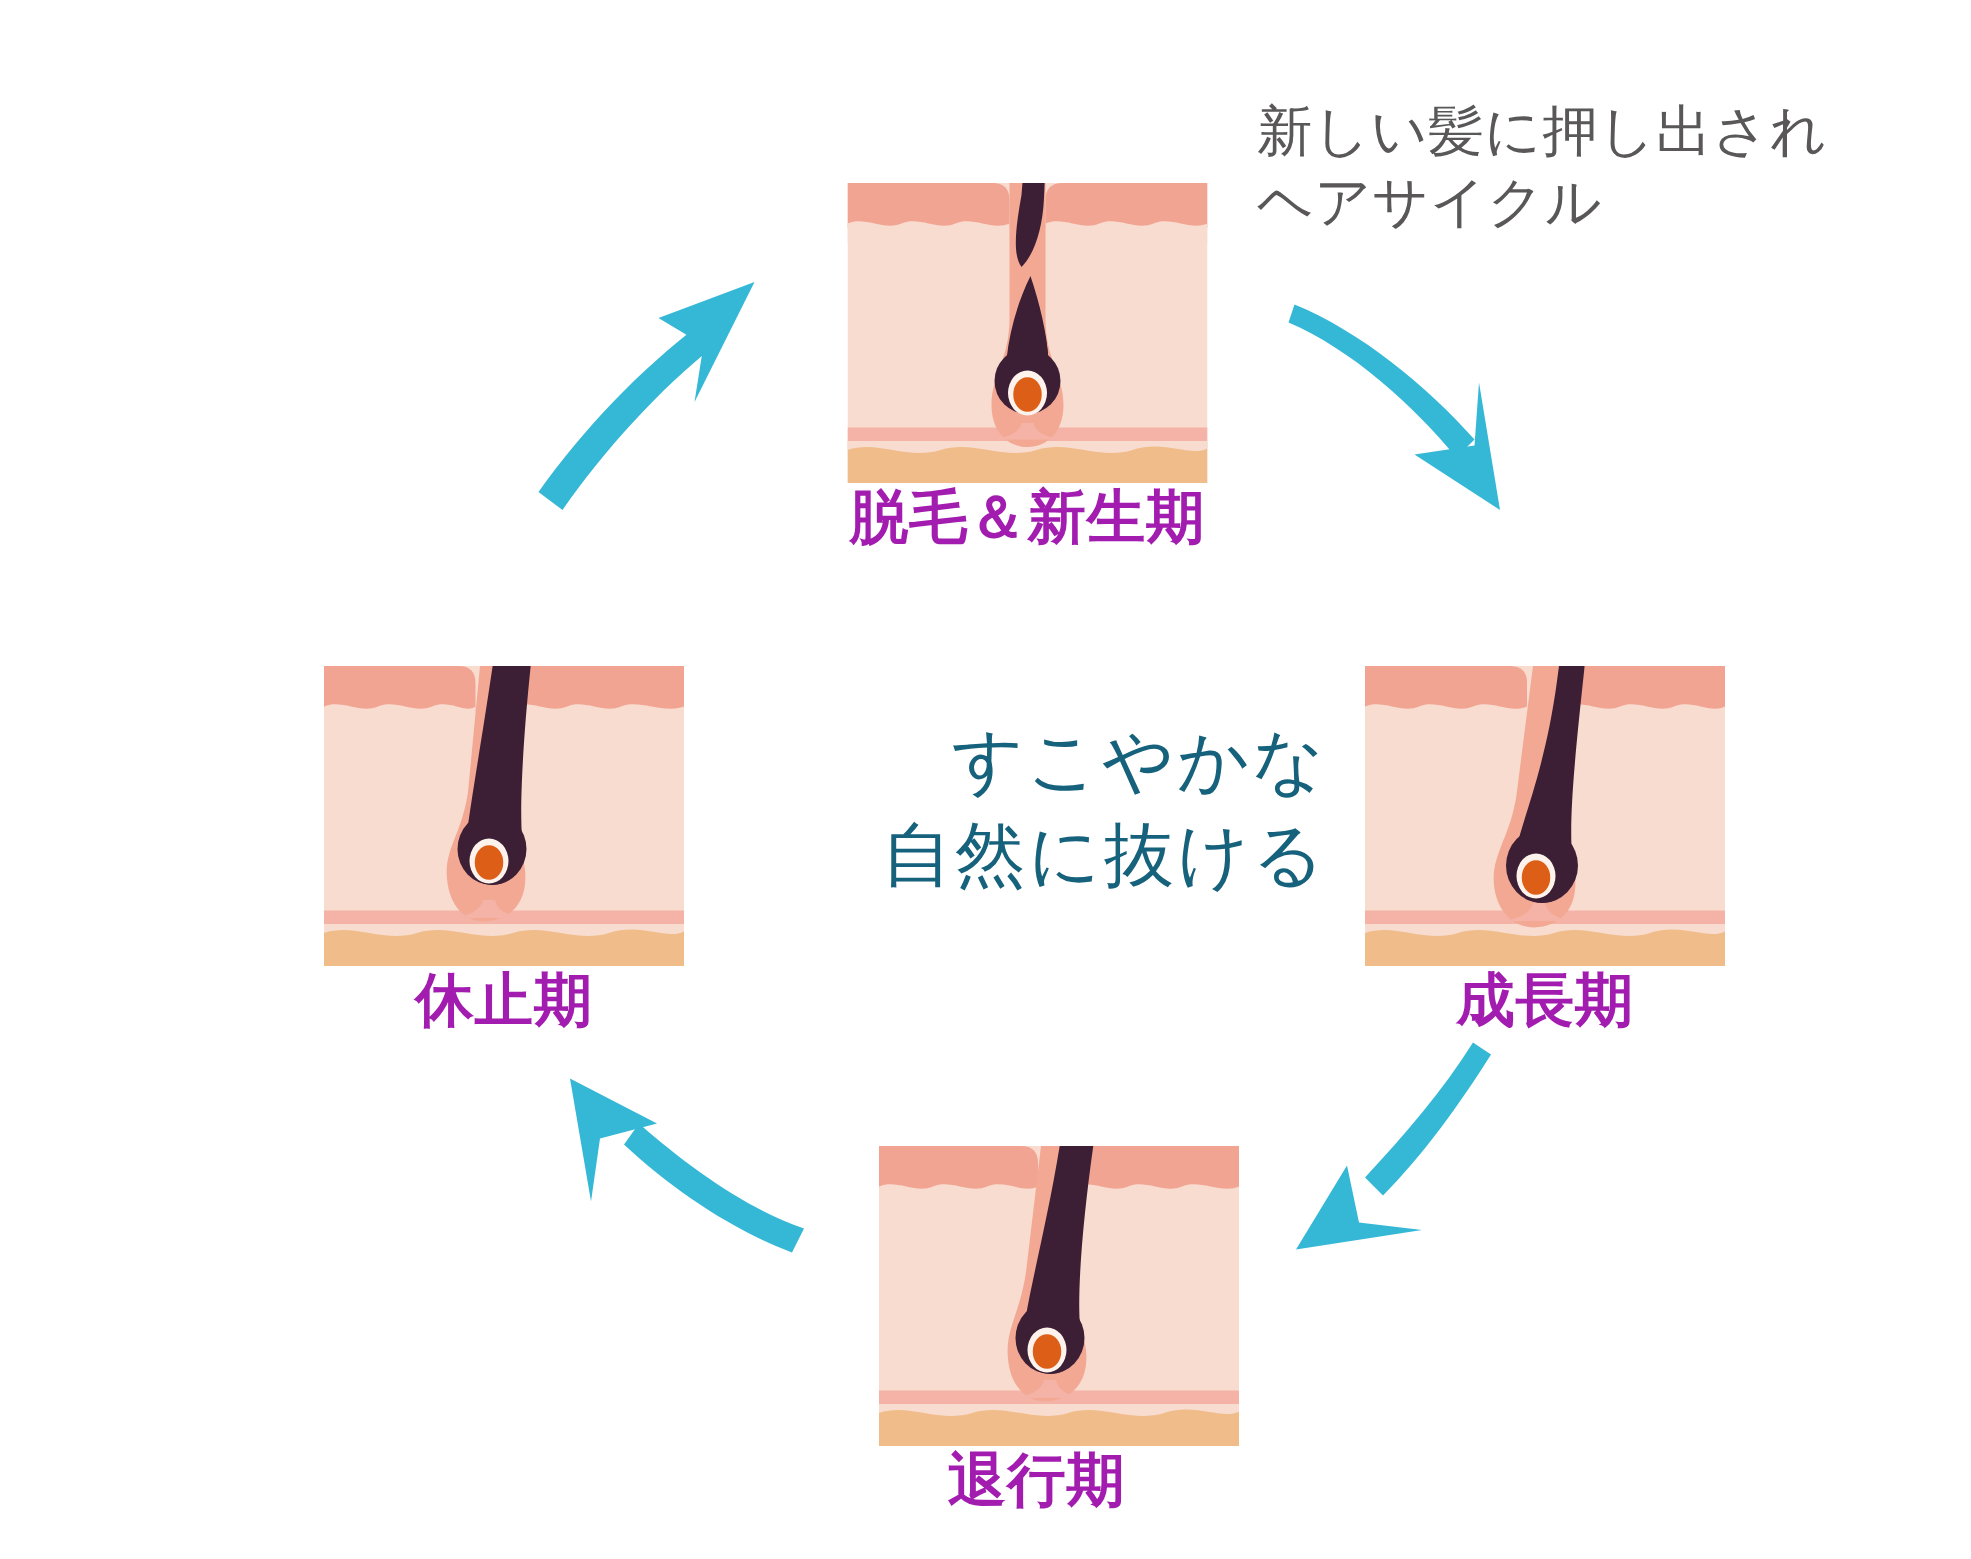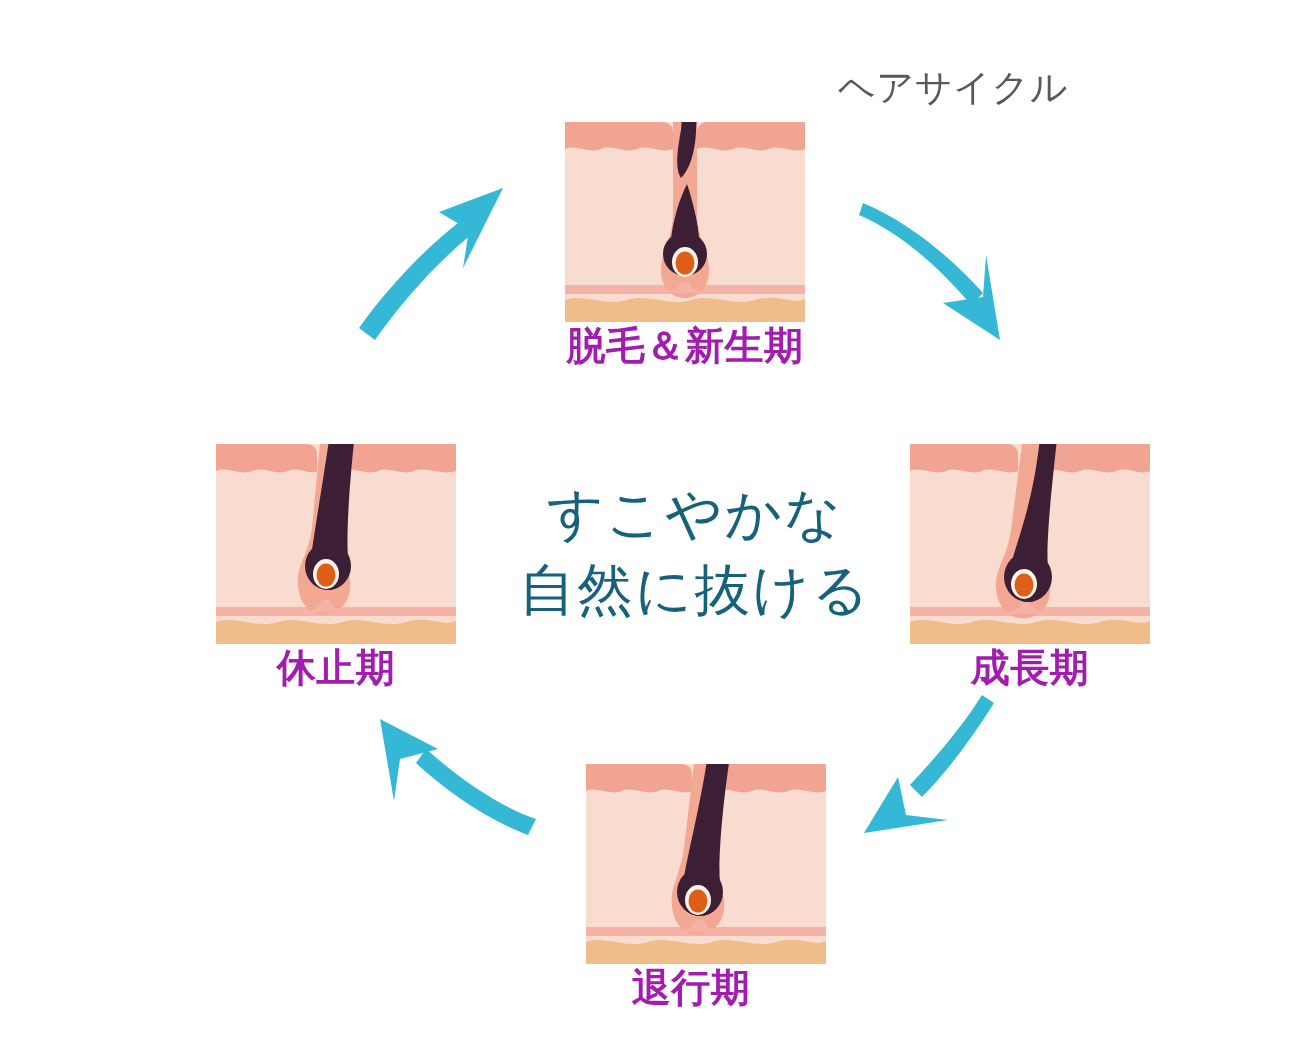--- a/index.html
+++ b/index.html
@@ -43,24 +43,24 @@
     font-size: 39px;
     font-weight: 700;
     color: #a21caf;
     letter-spacing: 0.5px;
     line-height: 1;
   }
 
   
   .center-title {
     position: absolute;
-    text-align: center;
+    text-align: right;
     color: #16627c;
     font-family: "Liberation Serif", "DejaVu Serif", serif;
-    font-size: 56px;
+    font-size: 47px;
     line-height: 1.35;
     letter-spacing: 2px;
     white-space: nowrap;
   }
 
   
   .annotation {
     position: absolute;
     color: #595757;
     font-size: 37px;
@@ -233,16 +233,17 @@
     <path d="M24,160 C54,118 92,78 132,48 L142,62 C104,92 68,132 40,172 Z" fill="#35b7d6"></path>
     <path d="M168,20 L104,44 L134,62 L128,100 Z" fill="#35b7d6"></path>
   </svg>
 
   <div class="center-title" style="left:505px; top:477px; width:380px;">
     <div>すこやかな</div>
     <div>自然に抜ける</div>
   </div>
 
   <div class="annotation" style="left:838px; top:64px;">
+    <div>新しい髪に押し出され</div>
     <div>ヘアサイクル</div>
   </div>
 
 </div>
 
 </body></html>

